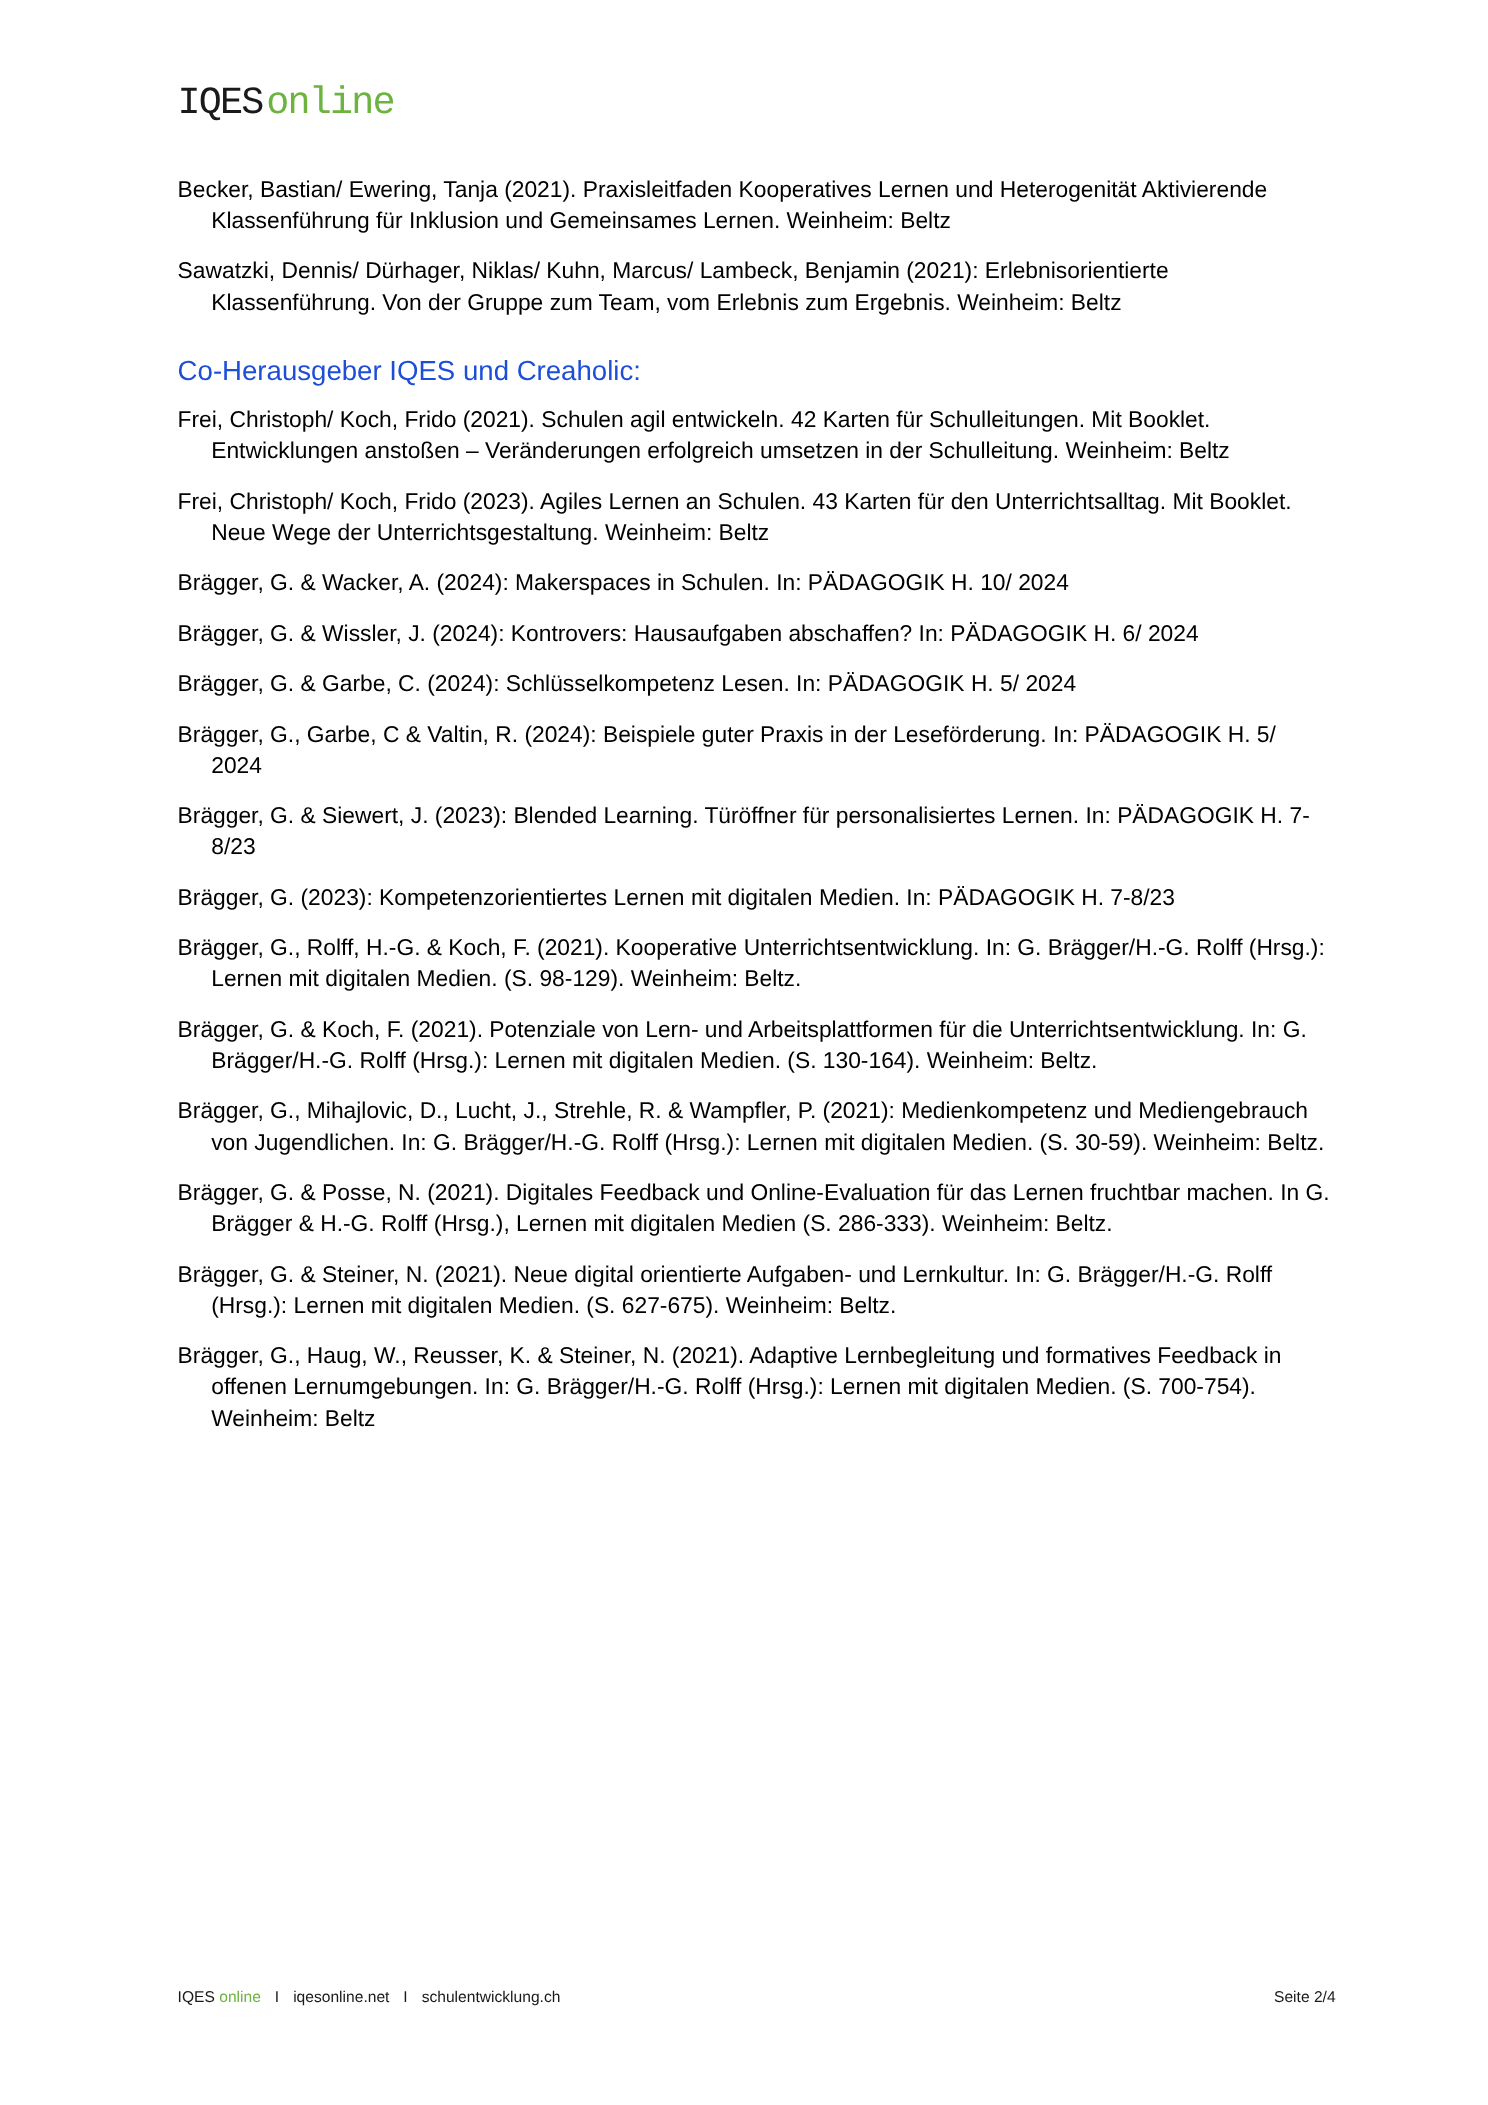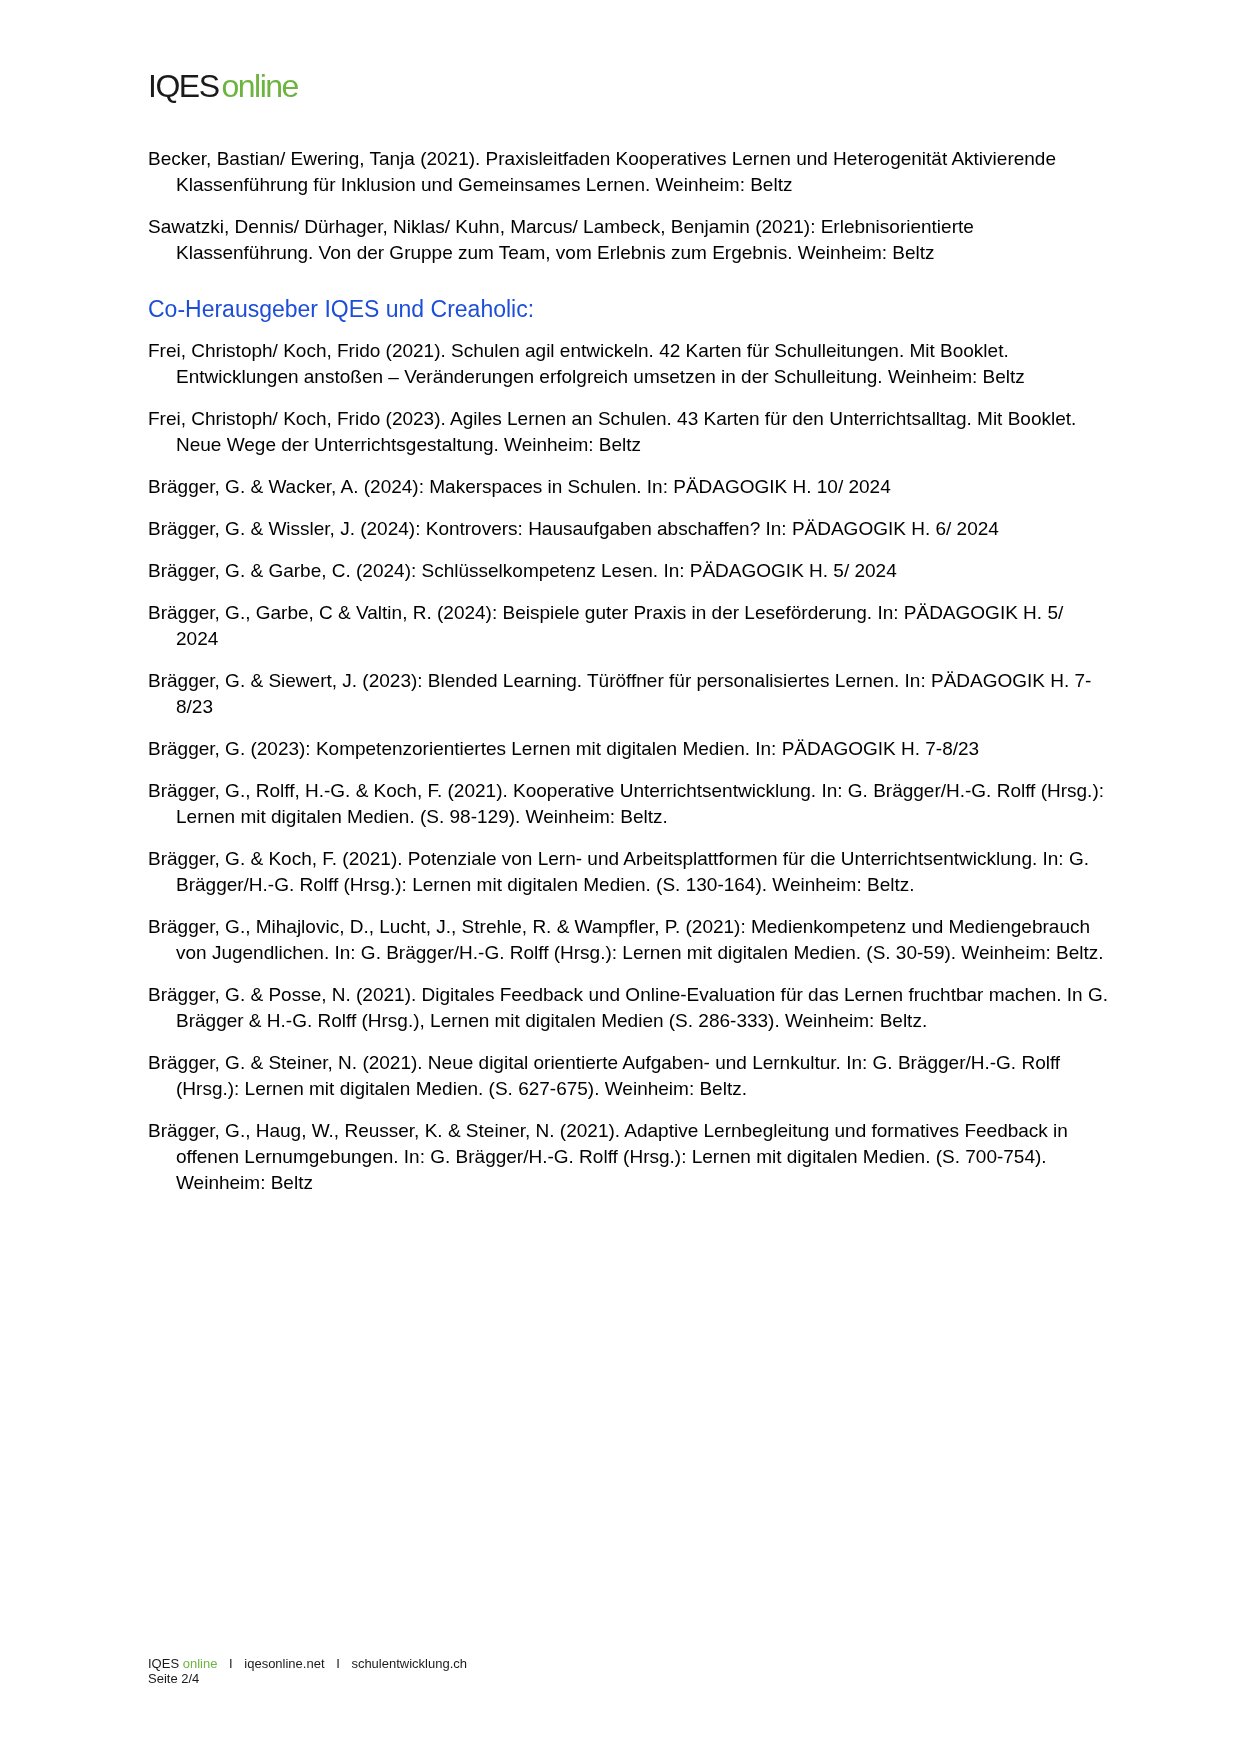--- a/index.html
+++ b/index.html
@@ -12,21 +12,21 @@
       height: 1754px;
       position: relative;
       font-family: "Liberation Sans", sans-serif;
       color: #000000;
       overflow: hidden;
     }
     .logo {
       position: absolute;
       left: 148px;
       top: 70px;
-      font-family: Liberation Sans, sans-serif;
+      font-family: Liberation Mono, monospace;
       font-size: 32px;
       letter-spacing: -1.5px;
       line-height: 1;
       text-align: right;
     }
     .logo .l1 { color: #1a1a1a; }
     .logo .l2 { color: #6cb33f; margin-left: 3px; }
 
     .content {
       position: absolute;
@@ -57,21 +57,20 @@
 
     .footer {
       position: absolute;
       left: 148px;
       top: 1656px;
       width: 960px;
       font-size: 13px;
       color: #1a1a1a;
       display: flex;
       justify-content: space-between;
-      flex-direction: column;
     }
     .footer .green { color: #6cb33f; }
     .footer .sep { margin: 0 8px; }
     .footer .page { margin-right: -5px; }
   </style>
 </head>
 <body>
 
 <div class="logo">
   <span class="l1">IQES</span><span class="l2">online</span>

